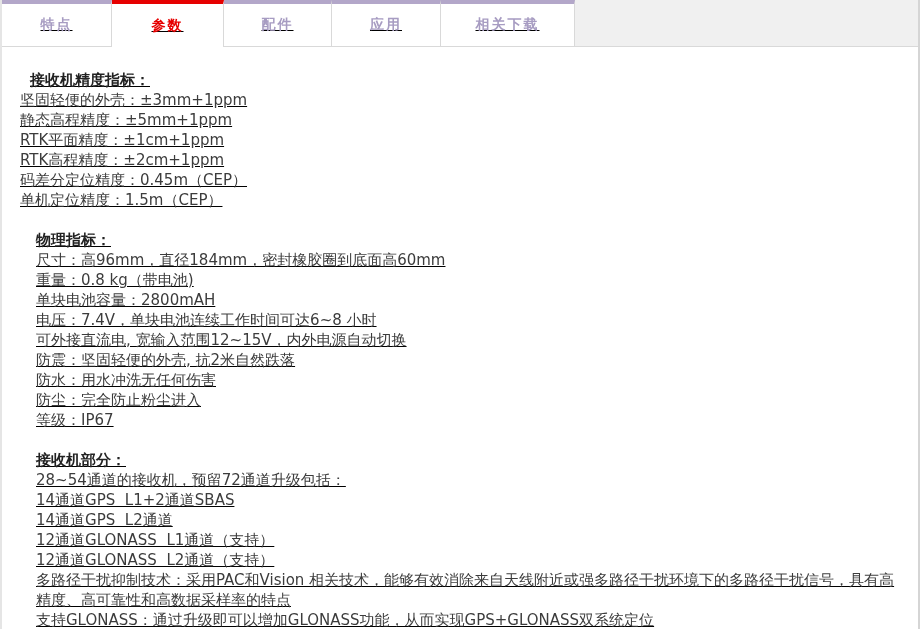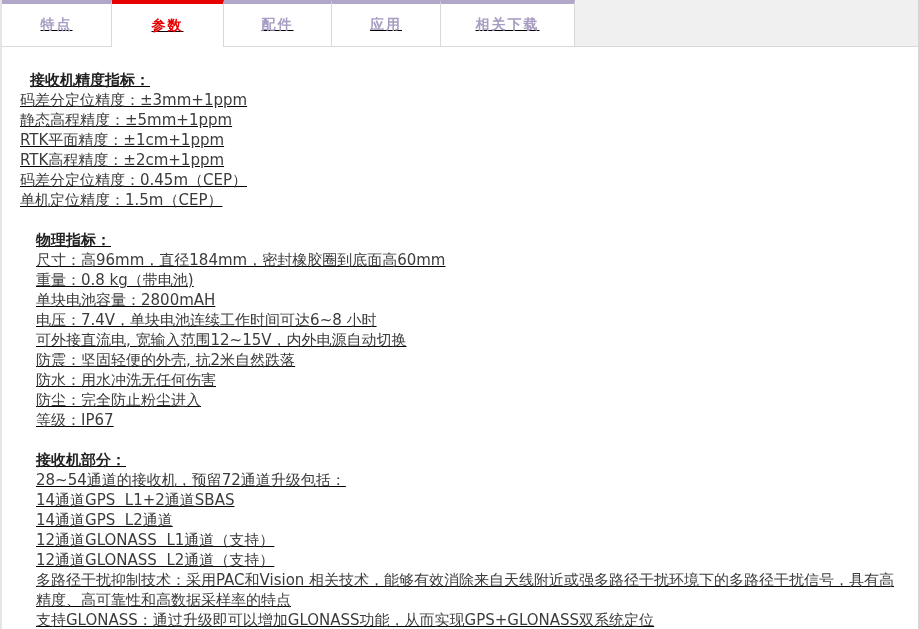--- a/index.html
+++ b/index.html
@@ -82,21 +82,21 @@
       <div class="tab active" style="width: 112px;">参数</div>
       <div class="tab" style="width: 108px;">配件</div>
       <div class="tab" style="width: 109px;">应用</div>
       <div class="tab" style="width: 134px;">相关下载</div>
       <div class="tab-filler"></div>
   </div>
   <div class="content">
 
   <div class="section indent-heading">
         <div class="sec-heading">接收机精度指标：</div>
-        <div class="spec-line">码差分定位精度：±3mm+1ppm</div>
+        <div class="spec-line">坚固轻便的外壳：±3mm+1ppm</div>
         <div class="spec-line">静态高程精度：±5mm+1ppm</div>
         <div class="spec-line">RTK平面精度：±1cm+1ppm</div>
         <div class="spec-line">RTK高程精度：±2cm+1ppm</div>
         <div class="spec-line">码差分定位精度：0.45m（CEP）</div>
         <div class="spec-line">单机定位精度：1.5m（CEP）</div>
       </div>
       <div class="section">
         <div class="sec-heading">物理指标：</div>
         <div class="spec-line">尺寸：高96mm，直径184mm，密封橡胶圈到底面高60mm</div>
         <div class="spec-line">重量：0.8 kg（带电池)</div>

